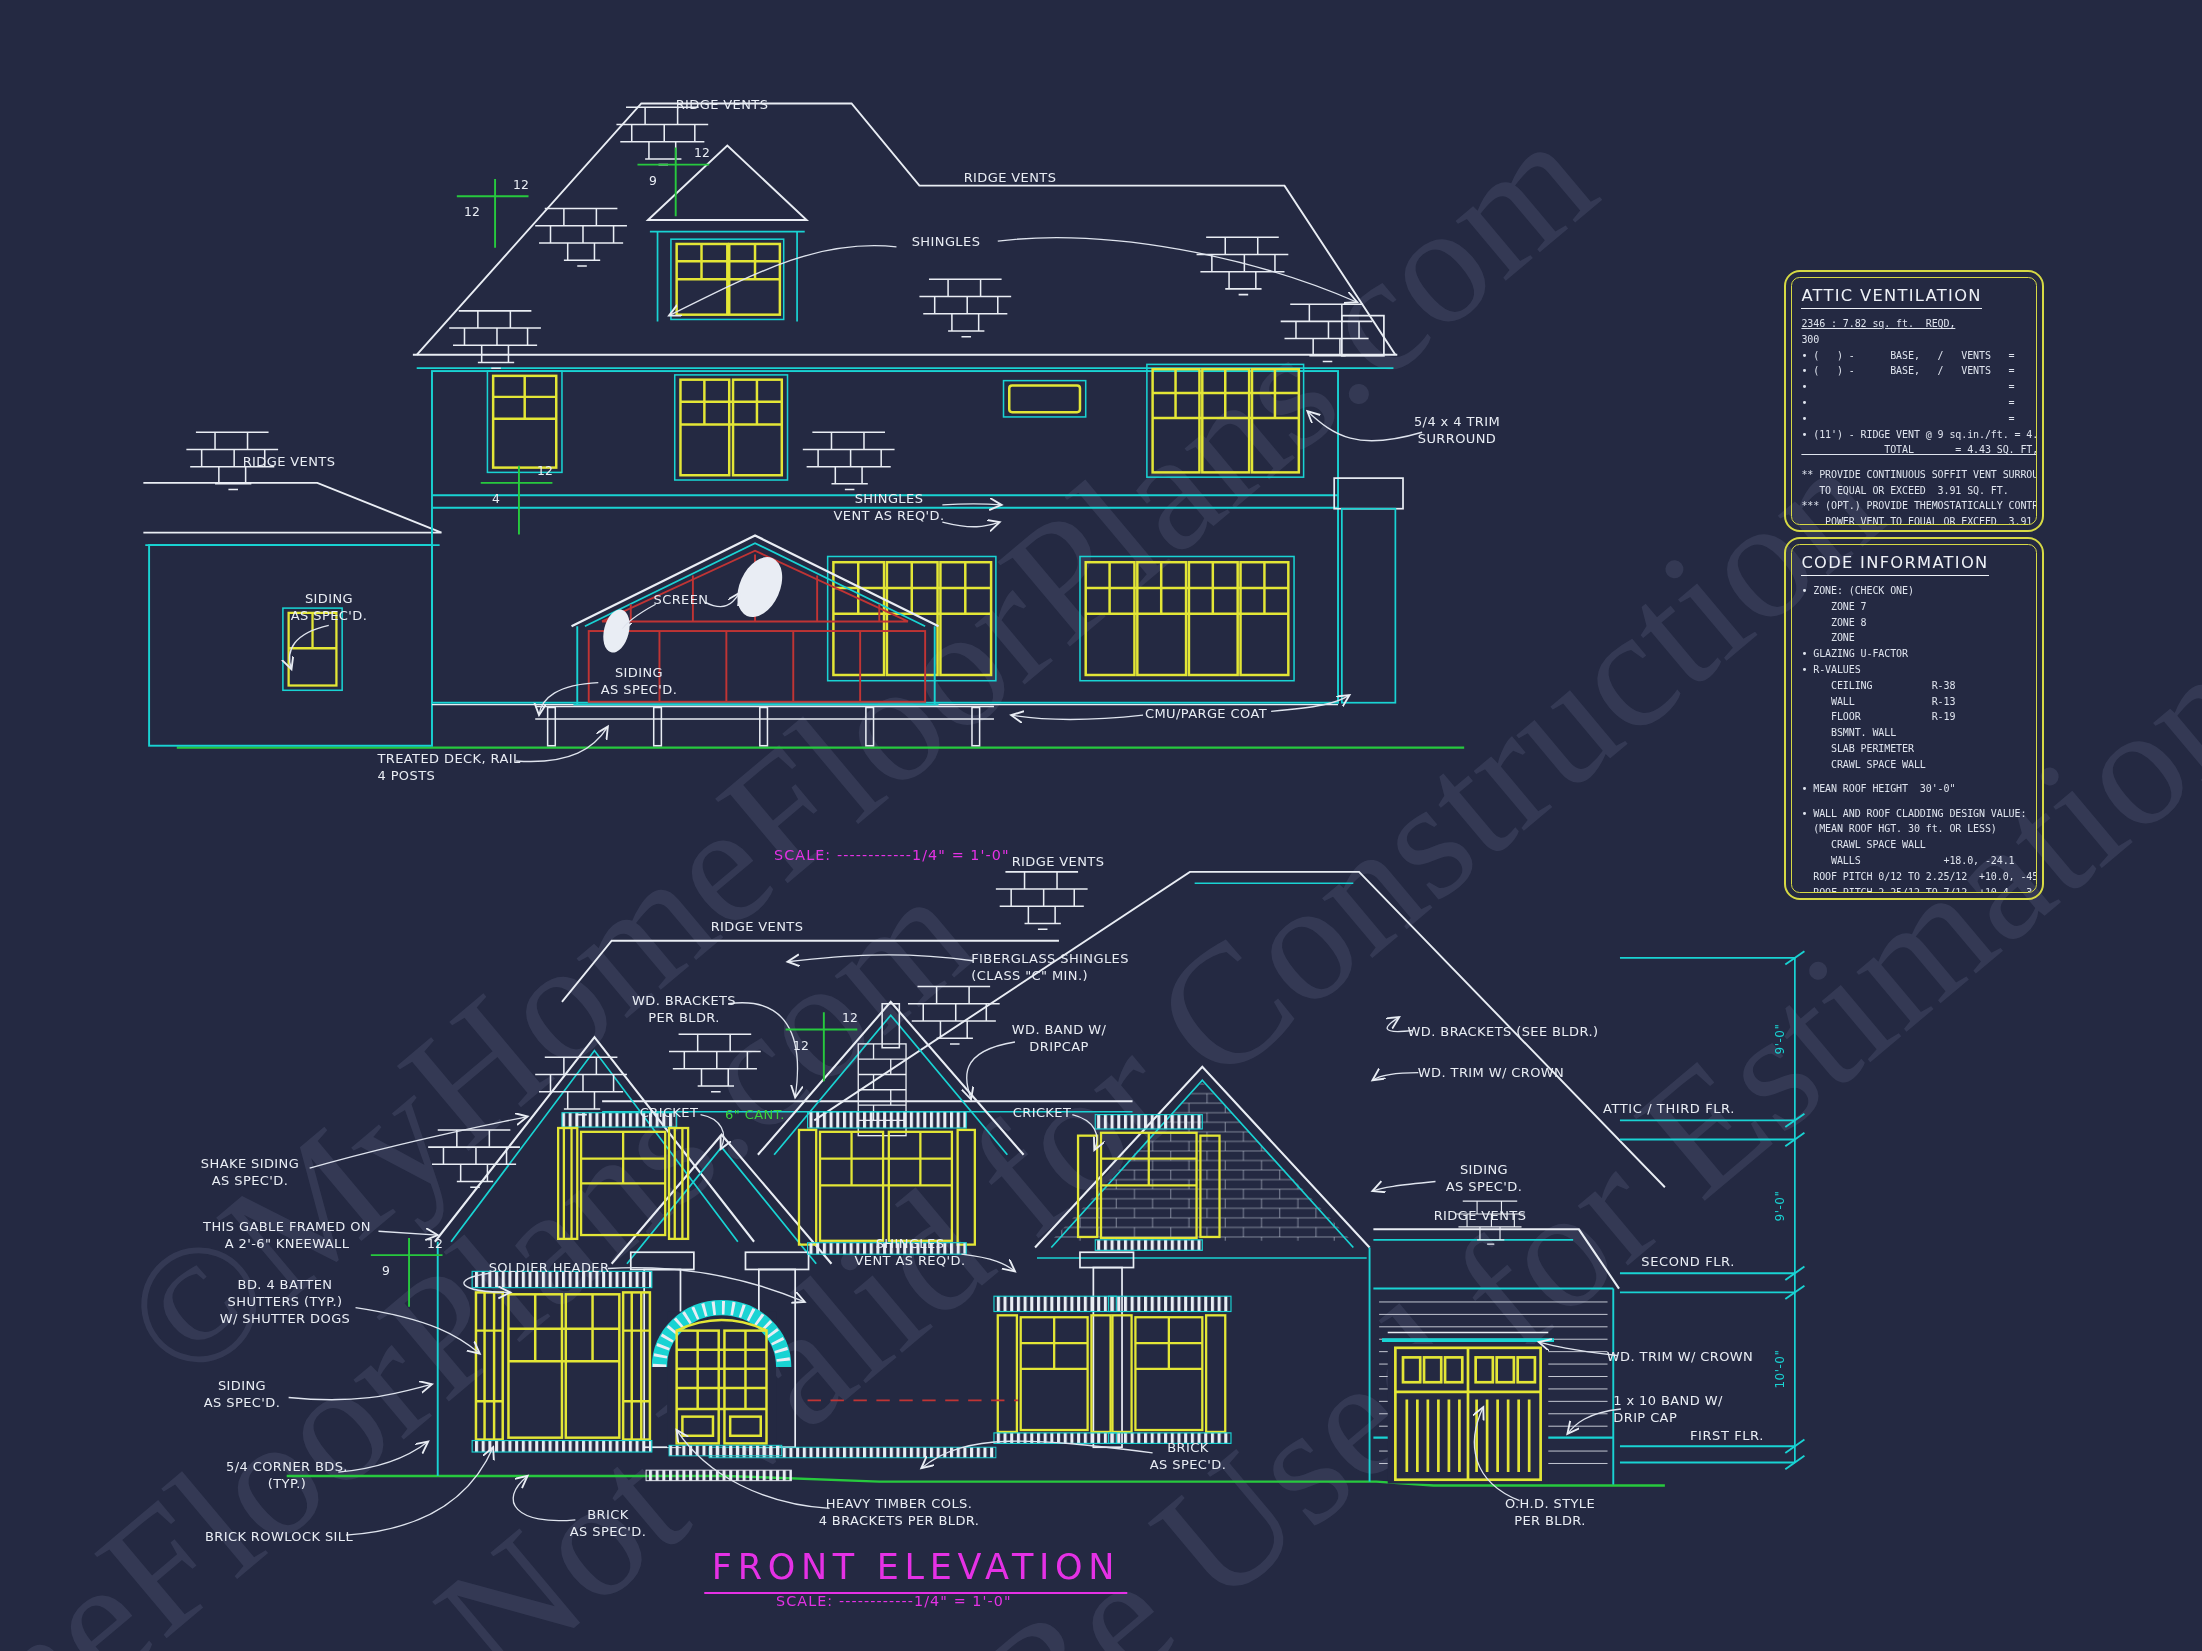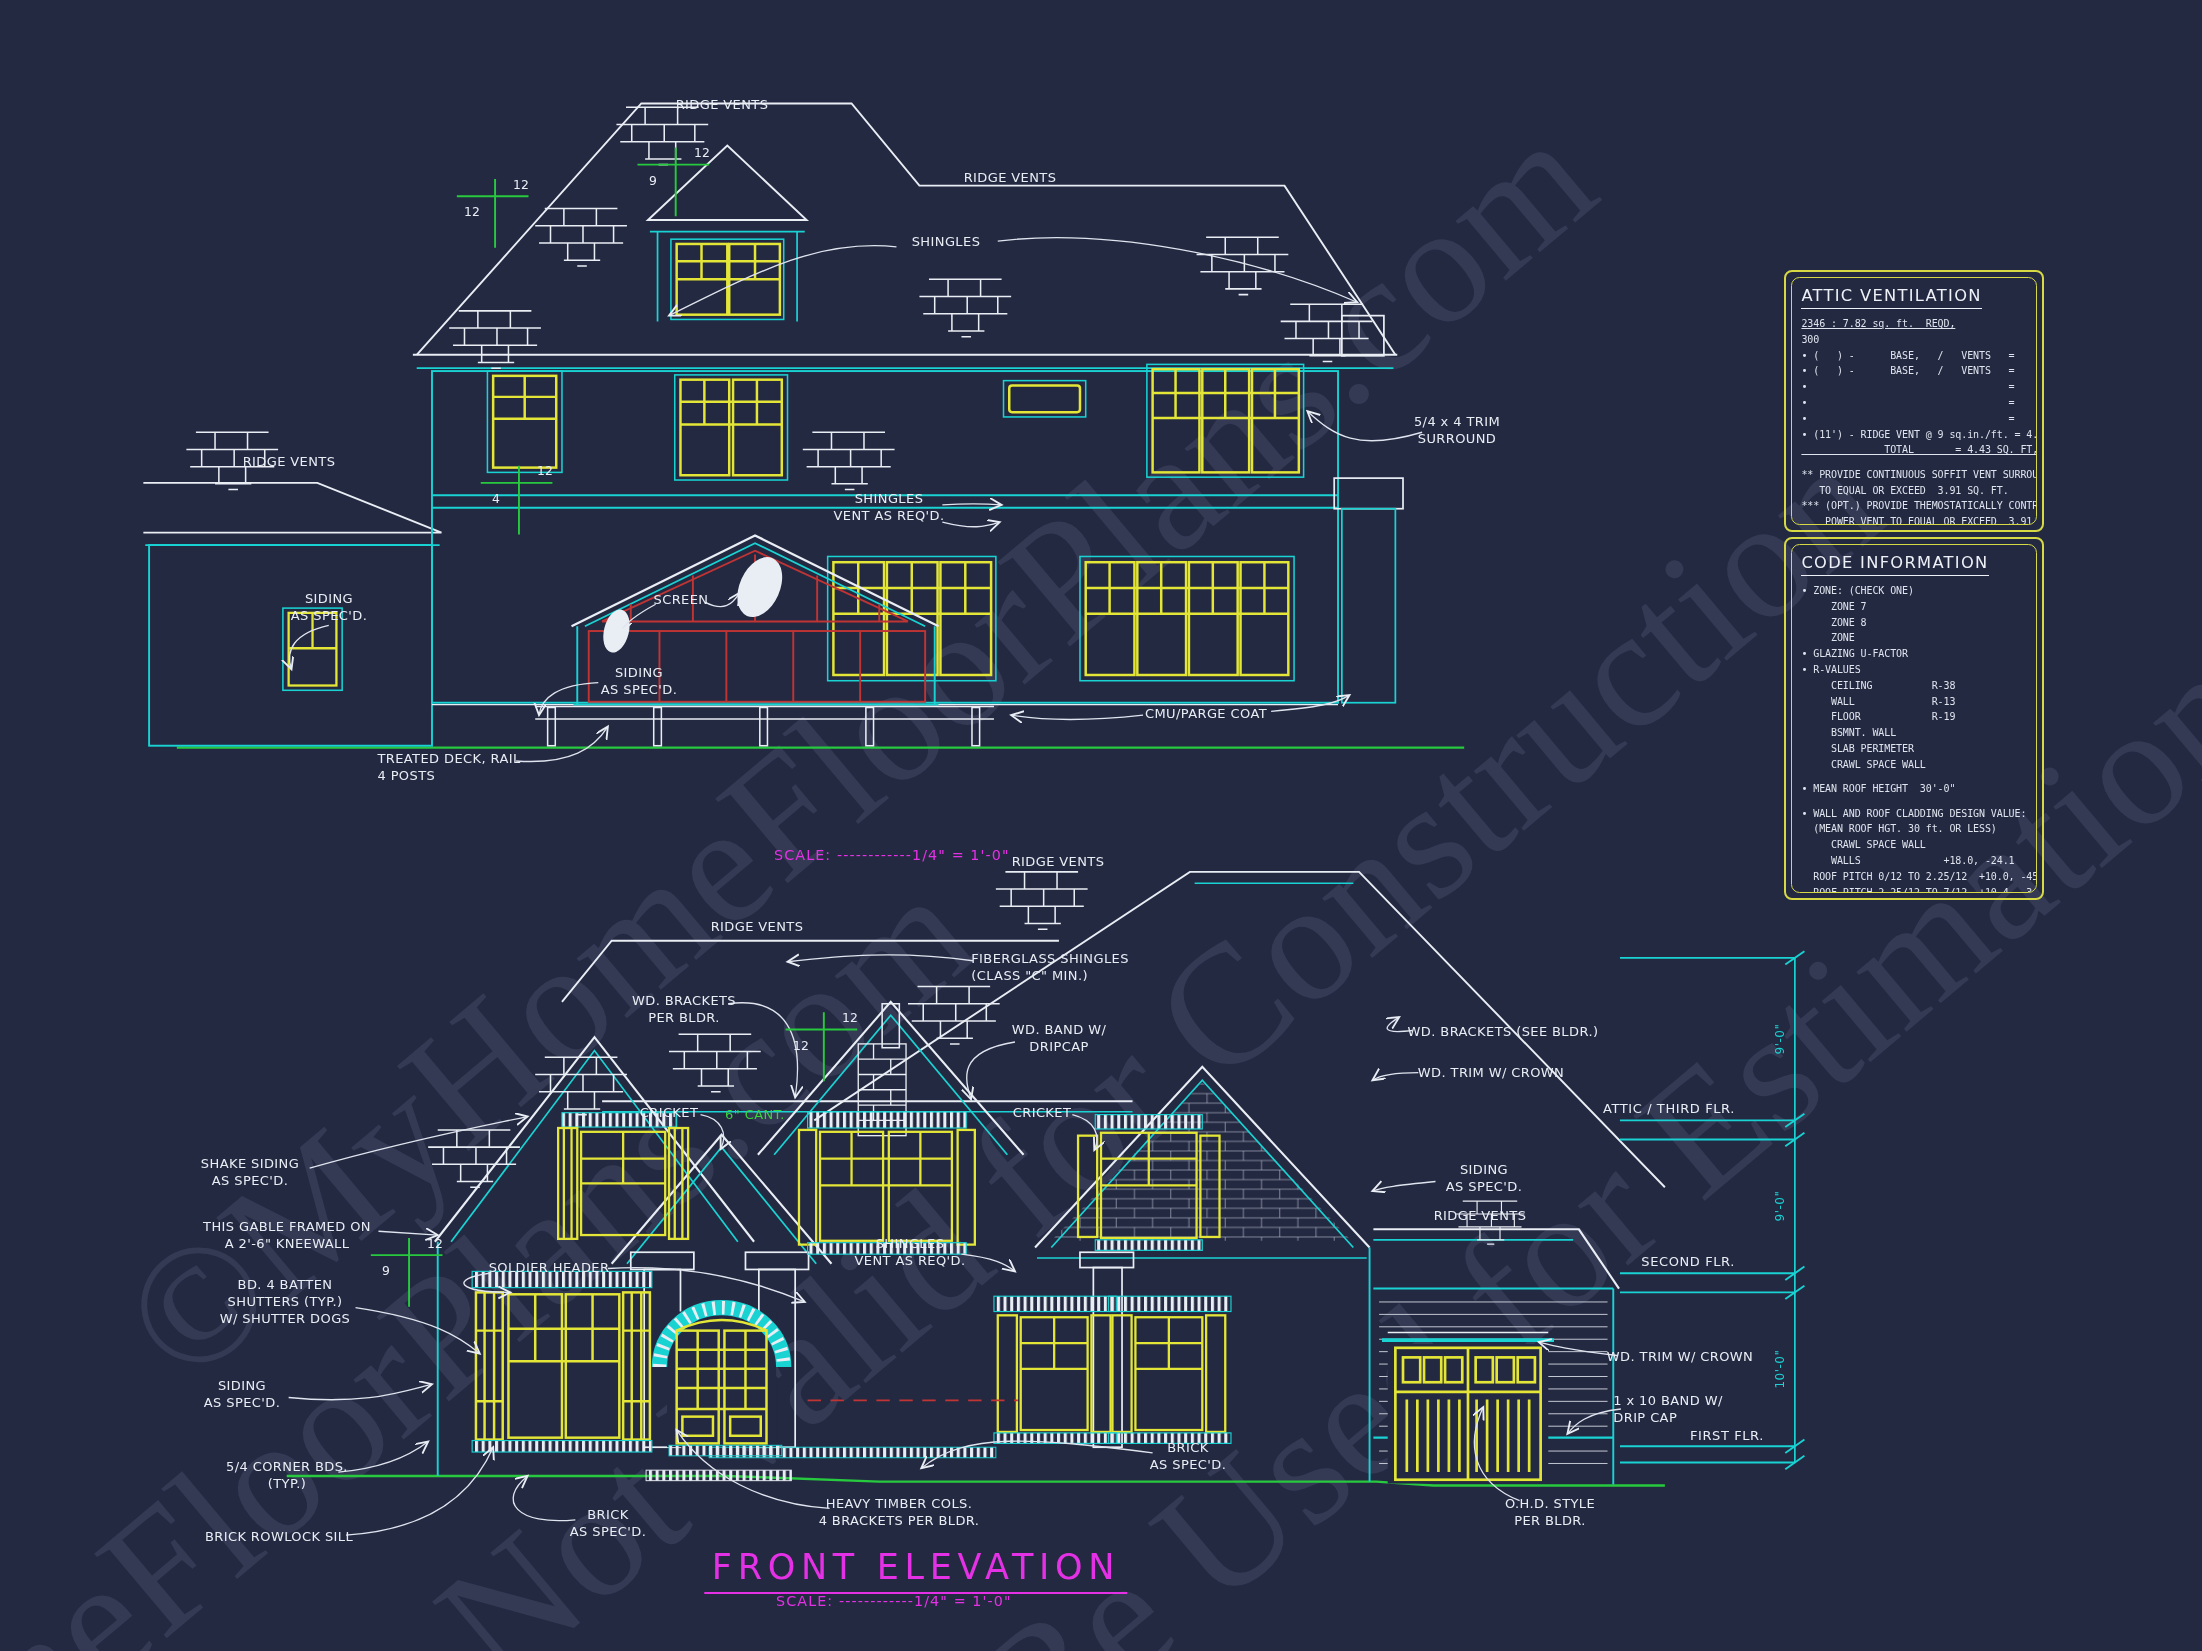--- a/index.html
+++ b/index.html
@@ -7,21 +7,21 @@
          font-family:"DejaVu Sans",sans-serif;}
   svg{position:absolute;left:0;top:0;}
   .wm{position:absolute;font-family:"Liberation Serif",serif;font-size:170px;
       color:rgba(160,172,210,0.13);white-space:nowrap;transform-origin:0 0;pointer-events:none;}
   .lbl{position:absolute;color:#e9edf4;font-size:13px;line-height:1.32;letter-spacing:0.4px;
        text-align:center;transform:translate(-50%,-50%);white-space:pre-line;}
   .lbl.green{color:#3bd43b;}
   .ttl{position:absolute;color:#e531e5;font-size:35px;letter-spacing:5.7px;white-space:nowrap;
        transform:translateX(-50%);border-bottom:2.4px solid #e531e5;padding:0 7.6px 4.8px;}
   .scl{position:absolute;color:#e531e5;font-size:14.3px;letter-spacing:1.1px;white-space:nowrap;}
-  .panel{position:absolute;border:2.4px solid #d6d944;border-radius:8px;padding:4.8px;box-sizing:border-box;}
+  .panel{position:absolute;border:2.4px solid #d6d944;border-radius:16px;padding:4.8px;box-sizing:border-box;}
   .panel .inner{border:1.4px solid #d6d944;border-radius:8.6px;width:100%;height:100%;
                 box-sizing:border-box;padding:8.6px 9.6px;overflow:hidden;}
   .panel h3{margin:0 0 6.7px;color:#eef1f7;font-size:16.3px;font-weight:normal;letter-spacing:1.3px;
             border-bottom:1.4px solid #eef1f7;display:inline-block;padding-bottom:2.9px;}
   .pline{color:#dfe4ee;font-family:"DejaVu Sans Mono",monospace;font-size:10px;line-height:1.58;
          letter-spacing:-0.1px;white-space:pre;}
   .pline.u{text-decoration:underline;}
   .gap{height:8.6px;}
   .lvl{position:absolute;color:#e9edf4;font-size:13px;letter-spacing:0.6px;white-space:nowrap;
        transform:translate(-100%,-100%);}

